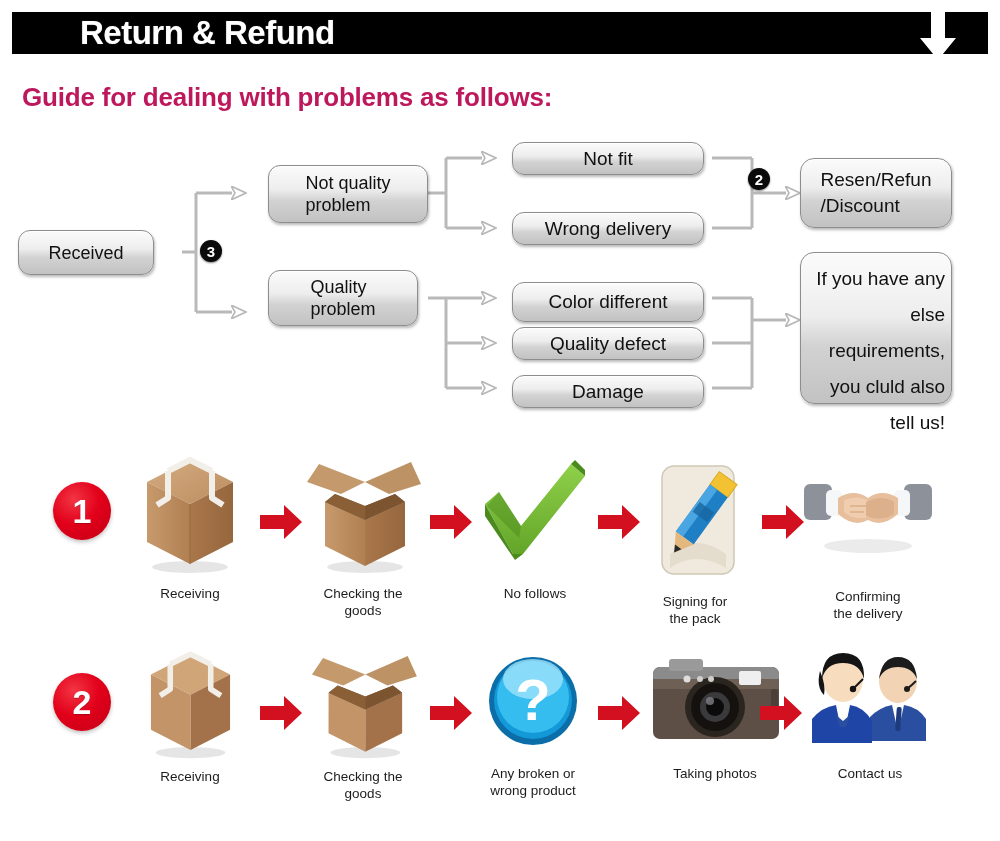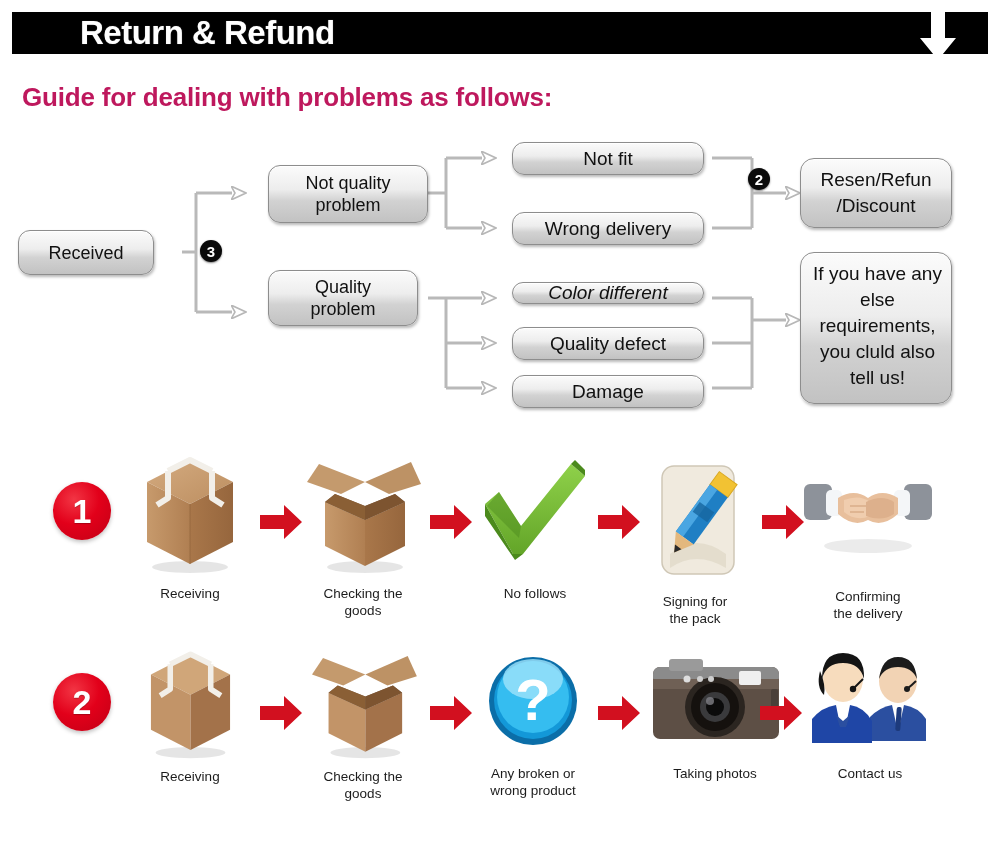--- a/index.html
+++ b/index.html
@@ -44,32 +44,32 @@
 
   .node{
     position:absolute;
     box-sizing:border-box;
     border:1px solid #8d8d8d;
     border-radius:12px;
     background:linear-gradient(to bottom,#fbfbfb 0%,#ededed 42%,#d2d2d2 62%,#c2c2c2 100%);
     box-shadow:1px 2px 3px rgba(0,0,0,.28), inset 0 1px 0 #ffffff;
     color:#111111;
     display:flex;align-items:center;justify-content:center;
-    text-align:center;
+    text-align:left;
     font-size:19px;
     line-height:22px;
     font-weight:400;
   }
   .node.lead{font-size:18px;}
   .node.tall{border-radius:14px;}
   .node.note{
     align-items:flex-start;justify-content:flex-start;
-    text-align:center;
+    text-align:right;
     padding:8px 6px 2px 9px;
-    line-height:26px;
+    line-height:36px;
     font-size:19px;
     border-radius:14px;
   }
 
   .badge{
     position:absolute;
     width:22px;height:22px;border-radius:50%;
     background:#0a0a0a;
     color:#ffffff;
     font-size:15px;font-weight:bold;
@@ -158,21 +158,21 @@
     <div class="node lead" style="left:268px;top:35px;width:160px;height:58px;white-space:pre-line;">Not quality
 problem</div>
 
     <div class="node lead" style="left:268px;top:140px;width:150px;height:56px;white-space:pre-line;">Quality
 problem</div>
 
     <div class="node" style="left:512px;top:12px;width:192px;height:33px;">Not fit</div>
 
     <div class="node" style="left:512px;top:82px;width:192px;height:33px;">Wrong delivery</div>
 
-    <div class="node" style="left:512px;top:152px;width:192px;height:22px;font-style:italic;">Color different</div>
+    <div class="node" style="left:512px;top:152px;width:192px;height:40px;">Color different</div>
 
     <div class="node" style="left:512px;top:197px;width:192px;height:33px;">Quality defect</div>
 
     <div class="node" style="left:512px;top:245px;width:192px;height:33px;">Damage</div>
 
     <div class="node tall" style="left:800px;top:28px;width:152px;height:70px;white-space:pre-line;line-height:26px;">Resen/Refun
 /Discount</div>
 
     <div class="node note" style="left:800px;top:122px;width:152px;height:152px;">If you have any else requirements, you cluld also tell us!</div>
 

